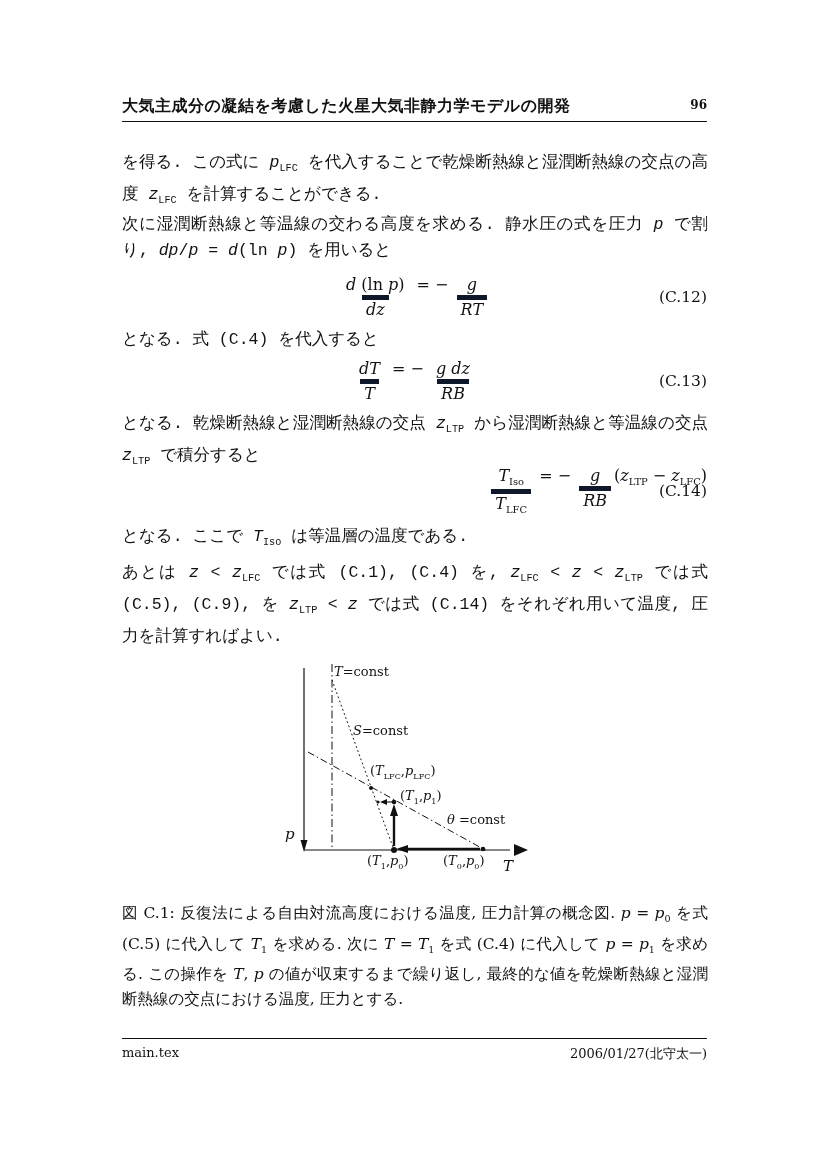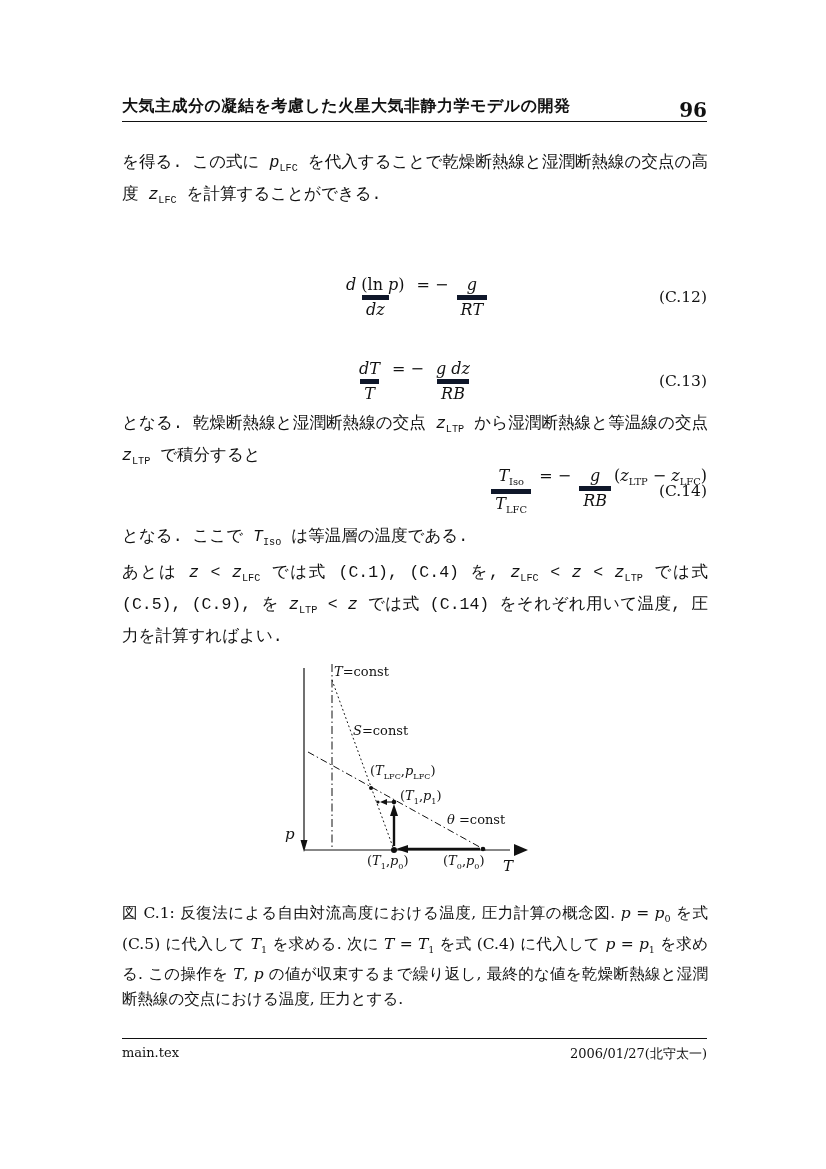--- a/index.html
+++ b/index.html
@@ -11,21 +11,21 @@
   i{font-style:italic;}
   sub{font-size:0.62em;}
   
   .header-title{
     position:absolute;left:122px;top:96px;width:520px;
     font-family:"DejaVu Sans","Liberation Sans",sans-serif;
     font-weight:bold;font-size:16px;letter-spacing:0.5px;
   }
   .page-number{
     position:absolute;right:119px;top:98px;
-    font-weight:bold;font-size:20px;
+    font-weight:bold;font-size:12px;
   }
   .header-rule{position:absolute;left:122px;top:121px;width:585px;height:1px;background:#111;}
   
   .para{
     position:absolute;left:122px;width:586px;
     font-size:16.5px;line-height:25.5px;text-align:justify;font-family:Liberation Mono, monospace;
   }
   .p1{top:150px;}
   .p2{top:212px;}
   .p3{top:327px;}
@@ -76,32 +76,34 @@
 </head>
 <body>
 
 <div class="page">
 
   <span class="header-title">大気主成分の凝結を考慮した火星大気非静力学モデルの開発</span>
   <span class="page-number">96</span>
   <div class="header-rule"></div>
 
   <div class="para p1">を得る. この式に <i>p</i><sub>LFC</sub> を代入することで乾燥断熱線と湿潤断熱線の交点の高度 <i>z</i><sub>LFC</sub> を計算することができる.</div>
+  <div class="para p2">次に湿潤断熱線と等温線の交わる高度を求める. 静水圧の式を圧力 <i>p</i> で割り, <i>dp</i>/<i>p</i> = <i>d</i>(ln <i>p</i>) を用いると</div>
 
   <div class="equation eq12">
     <span class="eq-math"><span class="frac">
           <span class="num"><i>d</i> (ln <i>p</i>)</span>
           <span class="den"><i>dz</i></span>
         </span><span class="eqseg"> = − </span><span class="frac">
           <span class="num"><i>g</i></span>
           <span class="den"><i>RT</i></span>
         </span></span>
     <span class="eq-label">(C.12)</span>
   </div>
 
+  <div class="para p3">となる. 式 (C.4) を代入すると</div>
 
   <div class="equation eq13">
     <span class="eq-math"><span class="frac">
           <span class="num"><i>dT</i></span>
           <span class="den"><i>T</i></span>
         </span><span class="eqseg"> = − </span><span class="frac">
           <span class="num"><i>g dz</i></span>
           <span class="den"><i>RB</i></span>
         </span></span>
     <span class="eq-label">(C.13)</span>

